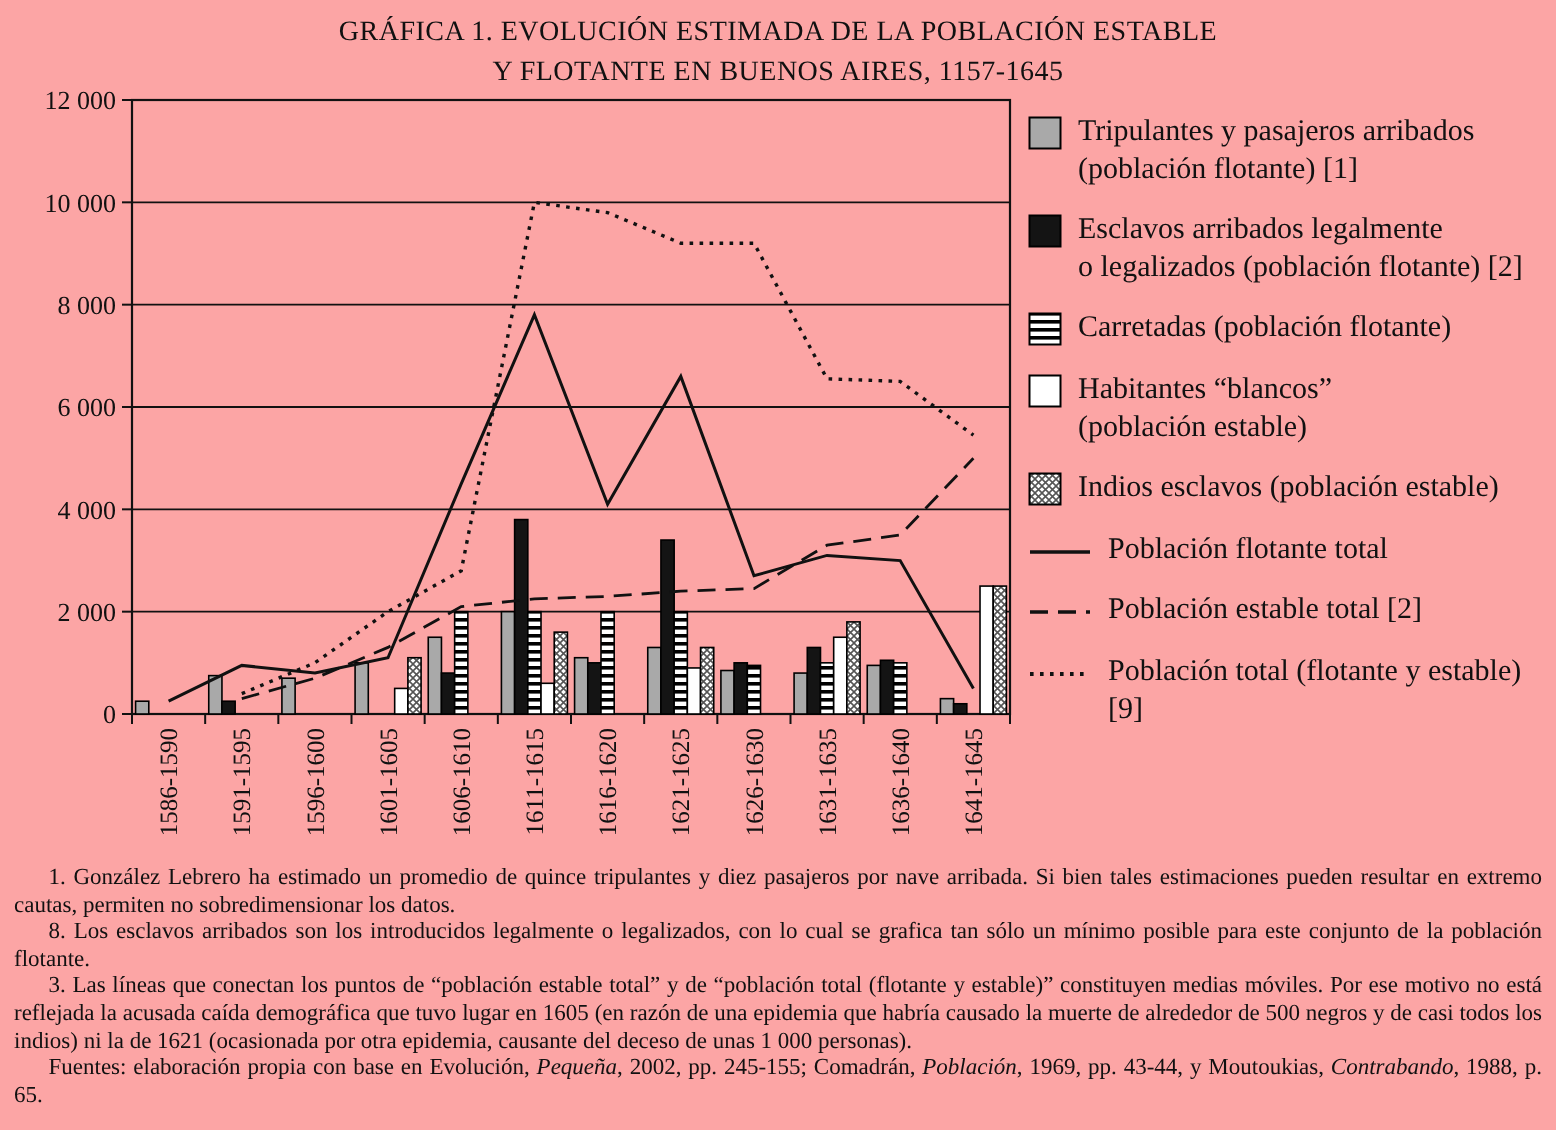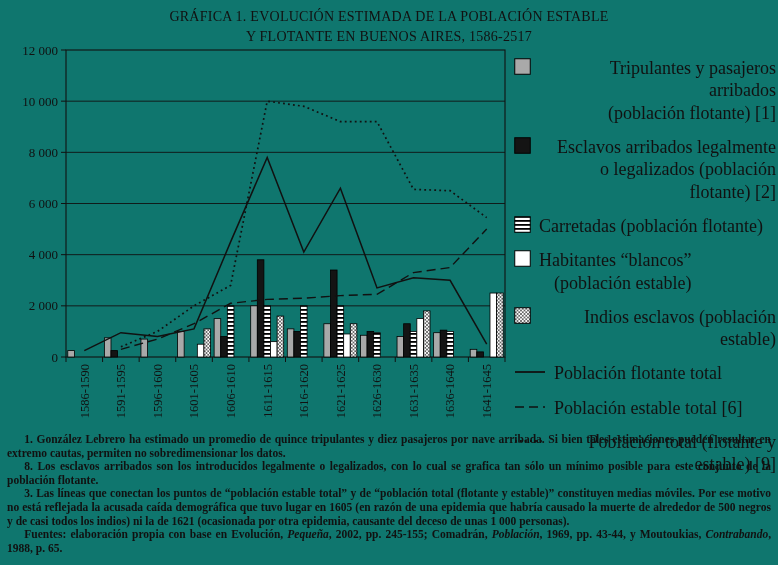--- a/index.html
+++ b/index.html
@@ -1,35 +1,35 @@
 <!DOCTYPE html>
 <html><head>
 <meta charset="utf-8">
 <style>
   html,body{margin:0;padding:0;background:#fff;}
-  .page{position:relative;width:778px;height:565px;background:#0f766e;overflow:hidden;
+  .page{position:relative;width:778px;height:565px;background:#fca5a5;overflow:hidden;
         font-family:"Liberation Serif",serif;color:#111;}
   .title{position:absolute;top:7px;left:0;width:100%;text-align:center;
          font-size:14px;line-height:1.42;letter-spacing:.25px;}
   .chart{position:absolute;top:45px;left:0;width:512px;height:392px;}
-  .legend{position:absolute;left:514px;top:57px;width:262px;font-size:18px;line-height:1.24;text-align:right;}
+  .legend{position:absolute;left:514px;top:57px;width:262px;font-size:15px;line-height:1.24;}
   .legend-item{display:flex;gap:8px;margin-bottom:12px;align-items:flex-start;}
   .legend-item .sw{flex:0 0 auto;margin-top:1px;}
   .notes{position:absolute;left:7px;top:433px;width:764px;font-size:11.5px;
-         line-height:13.6px;text-align:justify;font-weight:bold;}
+         line-height:13.6px;text-align:justify;}
   .notes p{margin:0;text-indent:1.5em;}
   svg text{font-family:"Liberation Serif",serif;fill:#111;}
 </style>
 </head>
 <body>
 
 <div class="page">
   <div class="title">
     <div>GRÁFICA 1. EVOLUCIÓN ESTIMADA DE LA POBLACIÓN ESTABLE</div>
-    <div>Y FLOTANTE EN BUENOS AIRES, 1586-2517</div>
+    <div>Y FLOTANTE EN BUENOS AIRES, 1157-1645</div>
   </div>
   <div id="chart" class="chart"><svg width="512" height="392" viewBox="0 0 512 392">
         <defs>
           <pattern id="p-h" width="4" height="4" patternUnits="userSpaceOnUse">
             <rect width="4" height="4" fill="#fff"></rect>
             <rect width="4" height="1.8" fill="#000"></rect>
           </pattern>
           <pattern id="p-c" width="3.5" height="3.5" patternUnits="userSpaceOnUse">
             <rect width="3.5" height="3.5" fill="#fff"></rect>
             <path d="M0 0 L3.5 3.5 M3.5 0 L0 3.5" stroke="#555" stroke-width="0.8"></path>
@@ -176,21 +176,21 @@
       <div class="legend-item">
         <svg width="32" height="17" class="sw">
           <line x1="1" y1="9" x2="31" y2="9" stroke="#111" stroke-width="1.8"></line>
         </svg>
         <div>Población flotante total</div>
       </div>
       <div class="legend-item">
         <svg width="32" height="17" class="sw">
           <line x1="1" y1="9" x2="31" y2="9" stroke="#111" stroke-width="1.7" stroke-dasharray="9,5"></line>
         </svg>
-        <div>Población estable total [6]</div>
+        <div>Población estable total [2]</div>
       </div>
       <div class="legend-item">
         <svg width="32" height="17" class="sw">
           <line x1="1" y1="9" x2="31" y2="9" stroke="#111" stroke-width="2" stroke-dasharray="1.8,3.2"></line>
         </svg>
         <div>Población total (flotante y estable) [9]</div>
       </div>
     </div>
   <div id="notes" class="notes">
       <p>1. González Lebrero ha estimado un promedio de quince tripulantes y diez pasajeros por nave arribada. Si bien tales estimaciones pueden resultar en extremo cautas, permiten no sobredimensionar los datos.</p>

